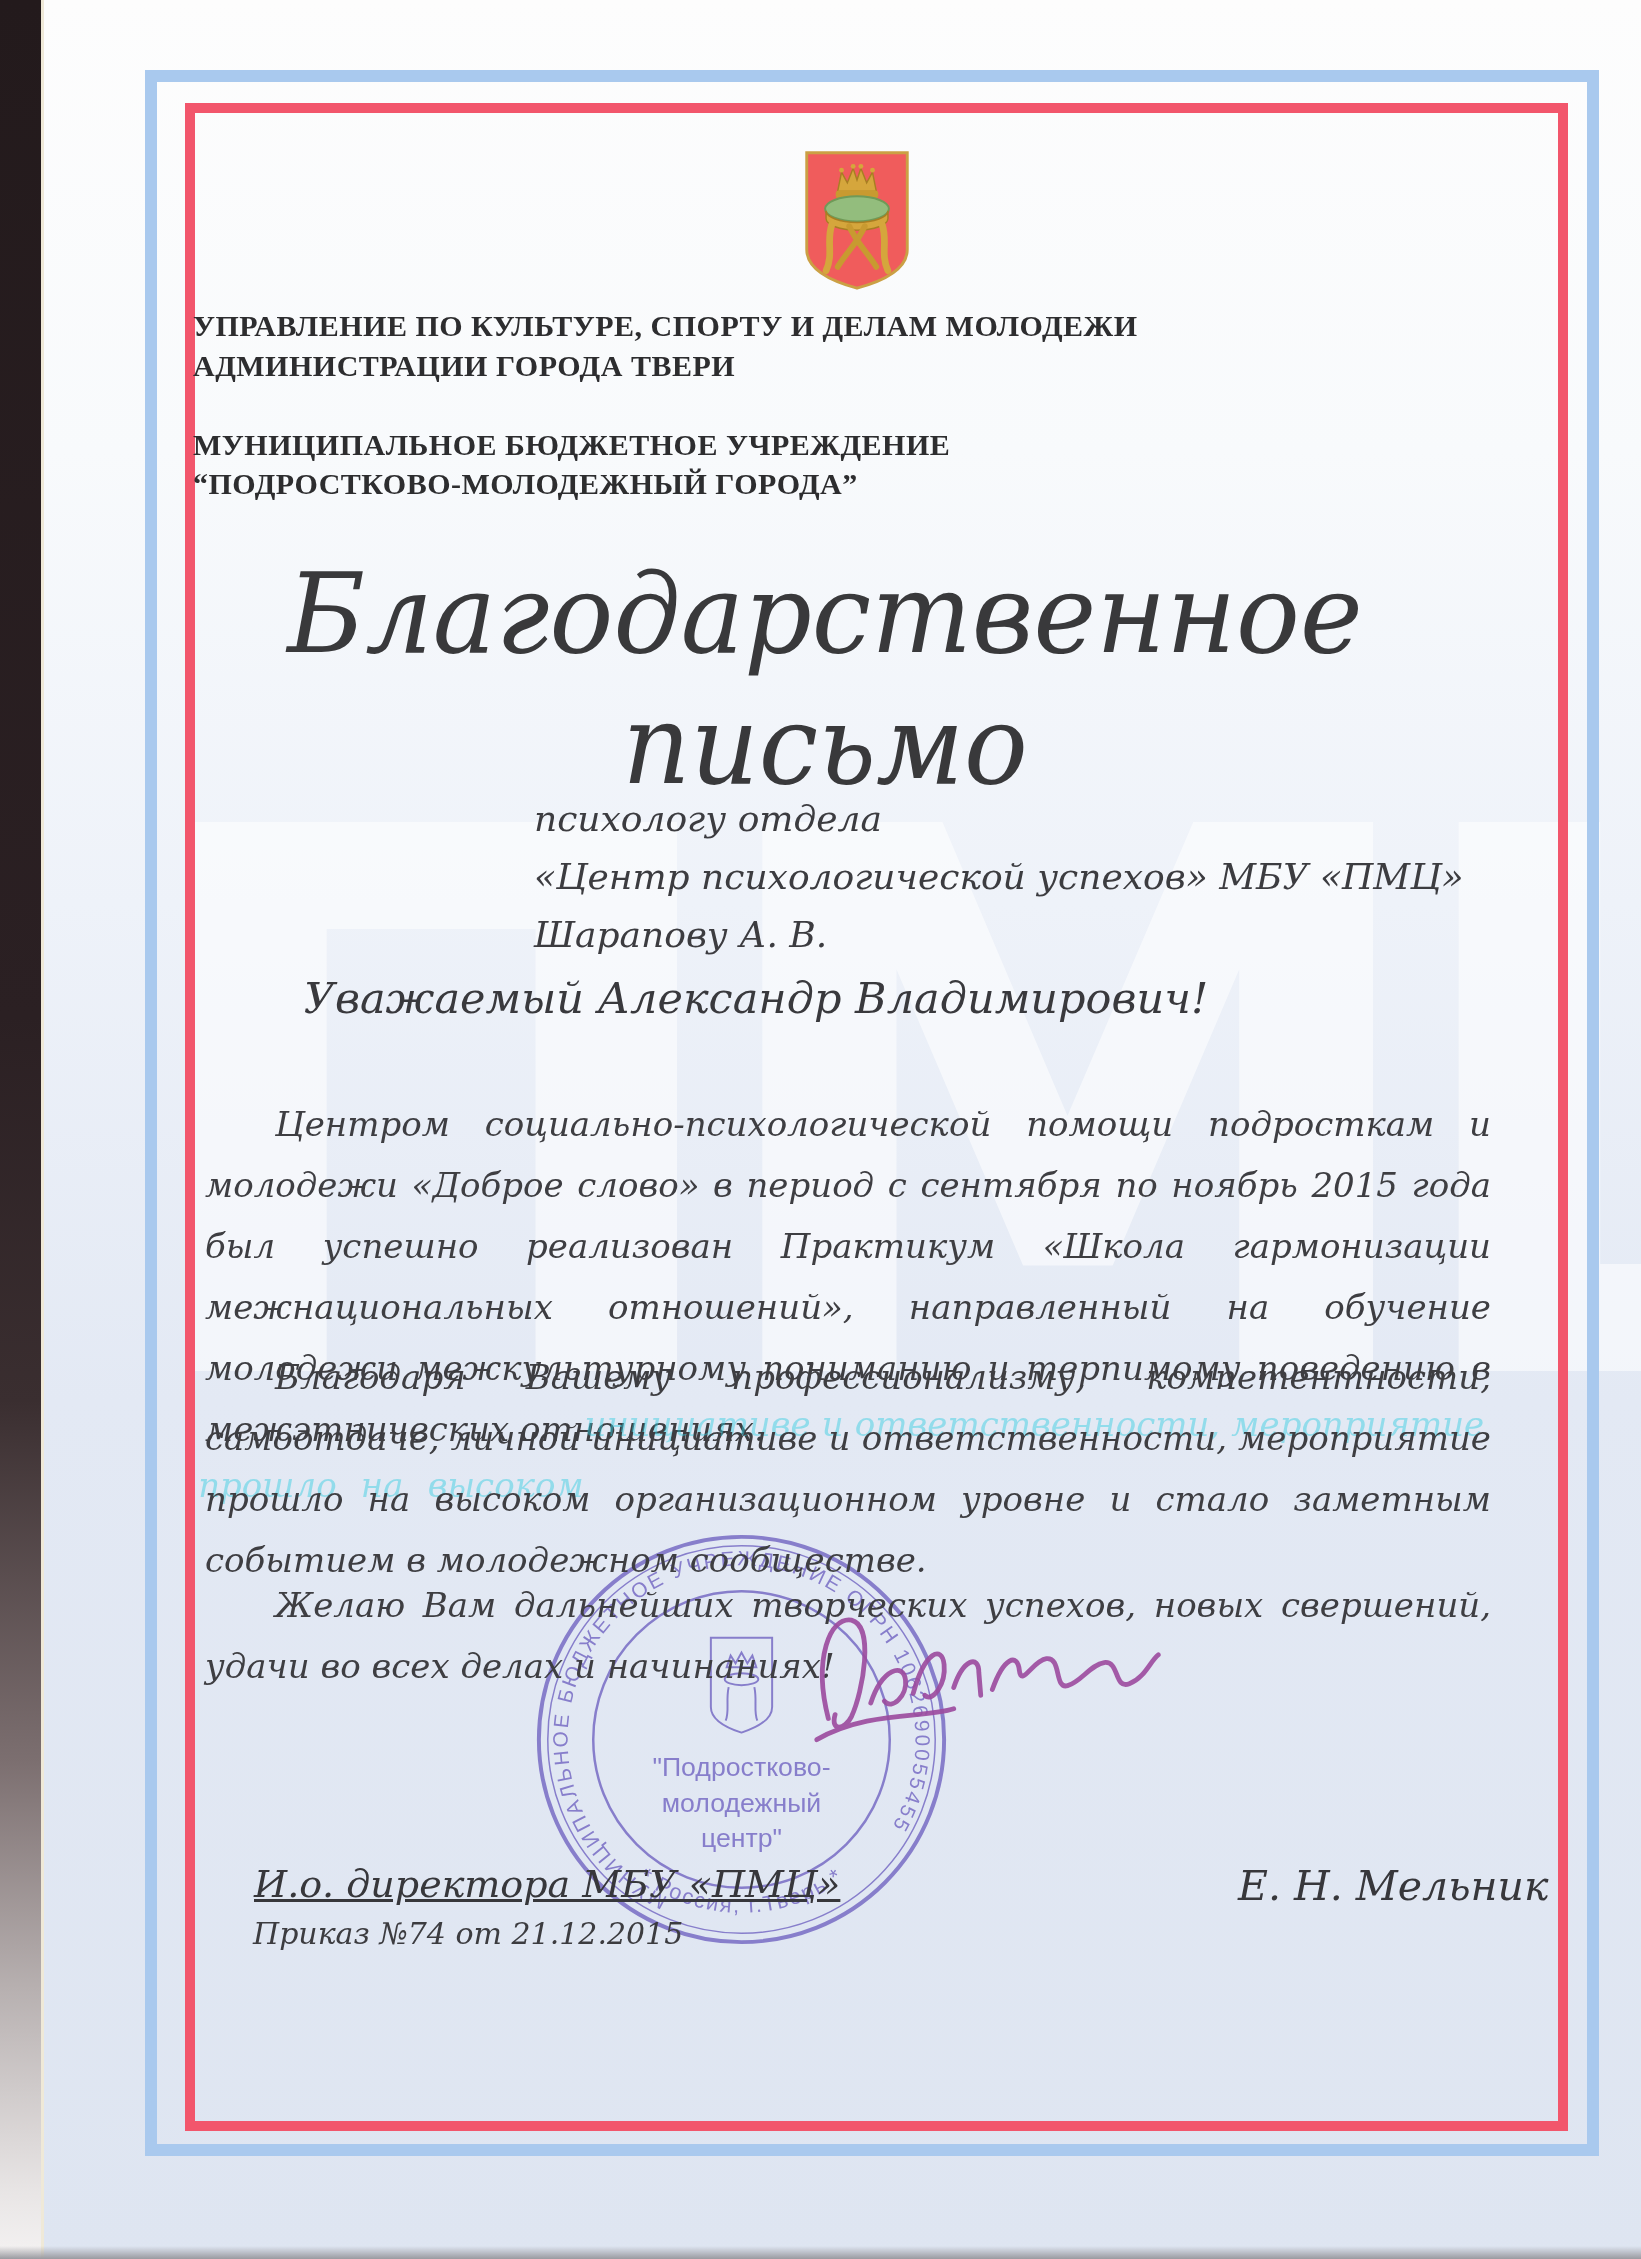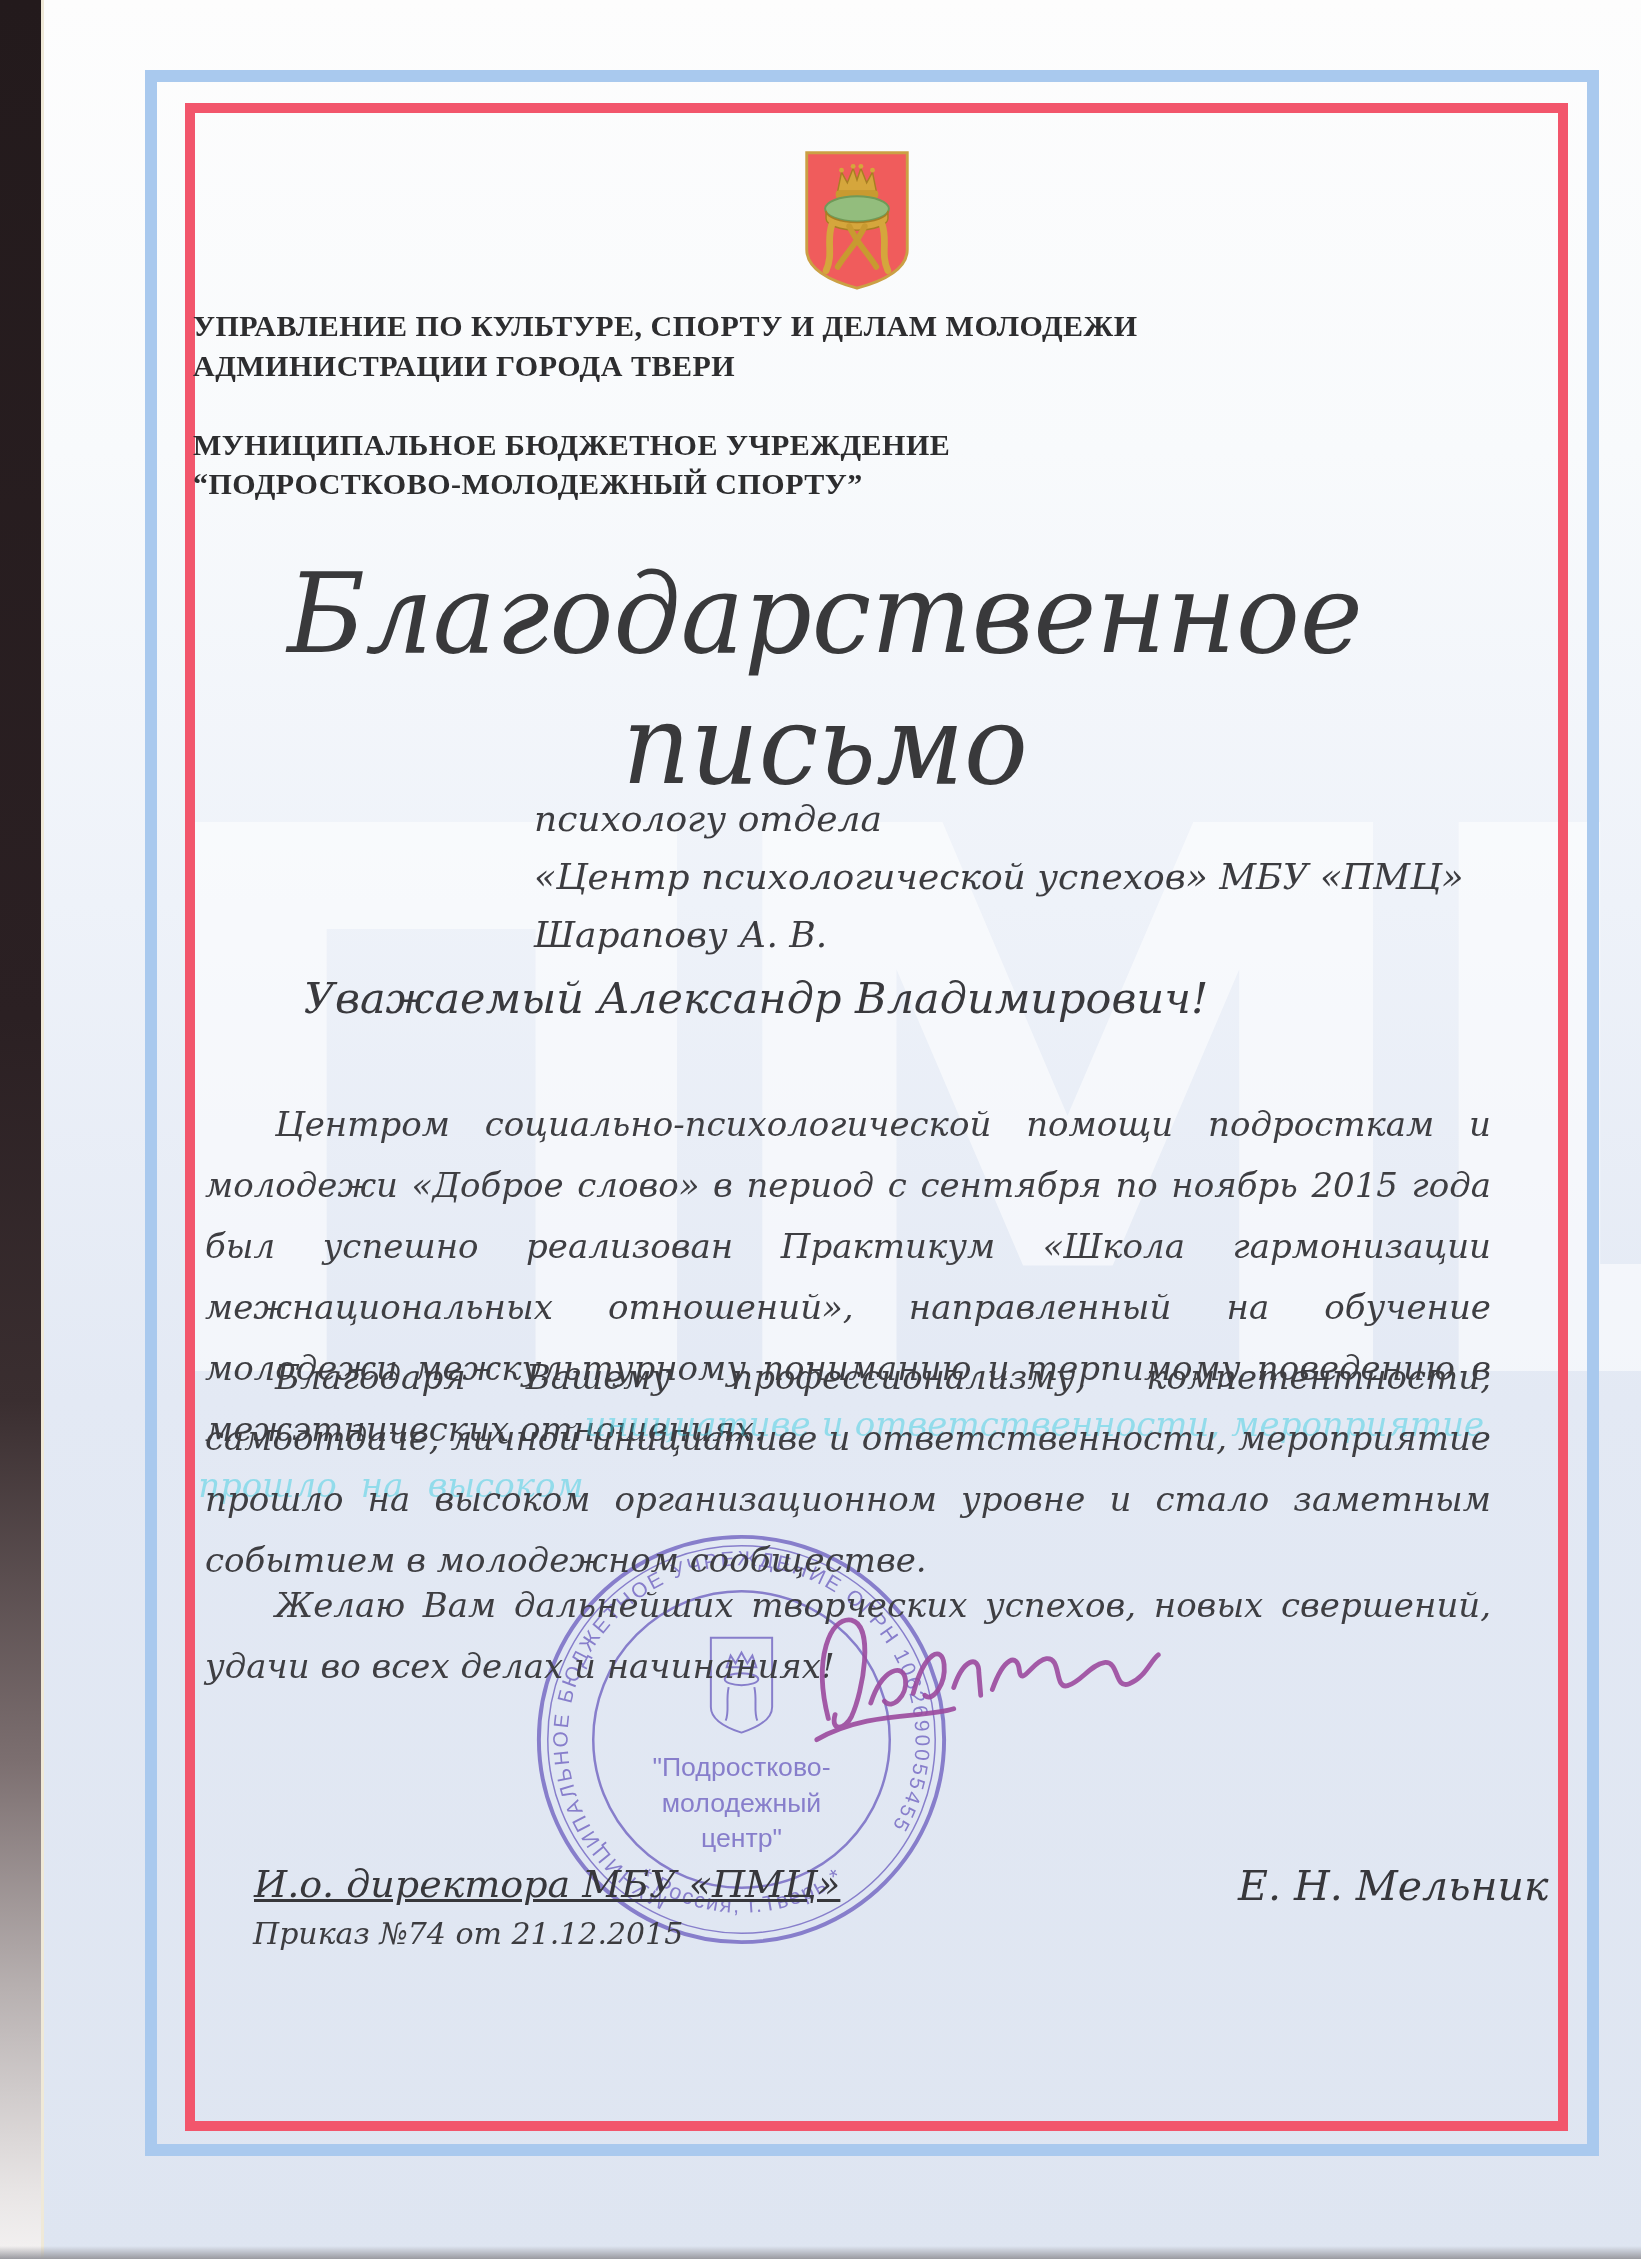--- a/index.html
+++ b/index.html
@@ -88,21 +88,21 @@
     <path d="M28,66 a32,12 0 0 0 64,0 v8 a32,12 0 0 1 -64,0 Z" fill="#d5a63c" stroke="#a87e22" stroke-width="1.5"></path>
     <path d="M34,80 C28,98 36,110 28,128" fill="none" stroke="#d5a63c" stroke-width="7" stroke-linecap="round"></path>
     <path d="M86,80 C92,98 84,110 92,128" fill="none" stroke="#d5a63c" stroke-width="7" stroke-linecap="round"></path>
     <path d="M52,82 C60,100 70,108 80,124" fill="none" stroke="#c89a30" stroke-width="6" stroke-linecap="round"></path>
     <path d="M68,82 C60,100 50,108 40,124" fill="none" stroke="#c89a30" stroke-width="6" stroke-linecap="round"></path>
   </svg>
 
   <div class="org-line" style="top:309px">УПРАВЛЕНИЕ ПО КУЛЬТУРЕ, СПОРТУ И ДЕЛАМ МОЛОДЕЖИ</div>
   <div class="org-line" style="top:349px">АДМИНИСТРАЦИИ ГОРОДА ТВЕРИ</div>
   <div class="org-line" style="top:428px">МУНИЦИПАЛЬНОЕ БЮДЖЕТНОЕ УЧРЕЖДЕНИЕ</div>
-  <div class="org-line" style="top:467px">“ПОДРОСТКОВО-МОЛОДЕЖНЫЙ СПОРТУ”</div>
+  <div class="org-line" style="top:467px">“ПОДРОСТКОВО-МОЛОДЕЖНЫЙ ГОРОДА”</div>
 
   <div class="title">Благодарственное письмо</div>
 
   <div class="recipient">
     <div>психологу отдела</div>
     <div>«Центр психологической успехов» МБУ «ПМЦ»</div>
     <div>Шарапову А. В.</div>
   </div>
 
   <div class="greeting">Уважаемый Александр Владимирович!</div>

